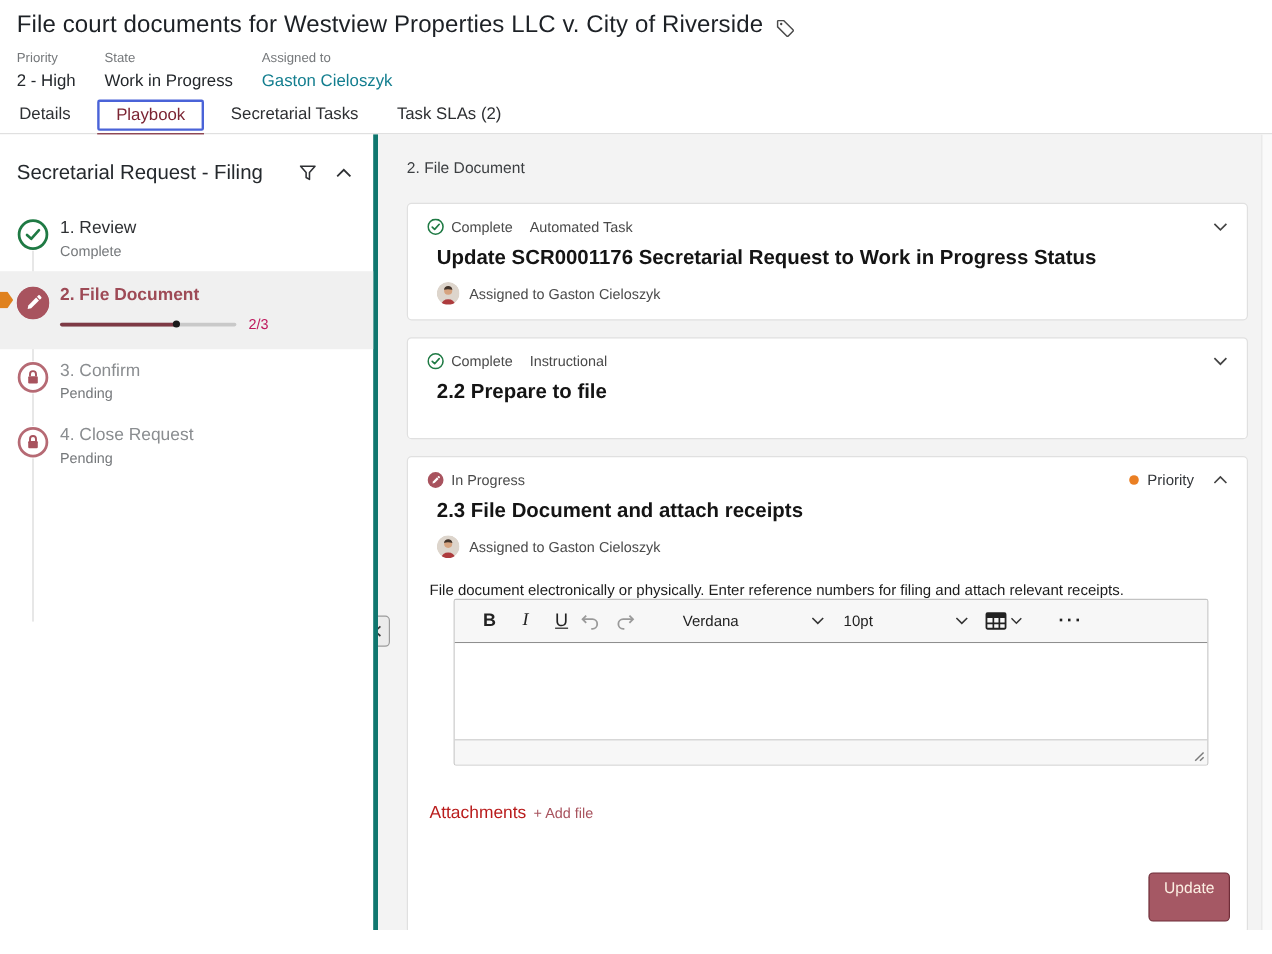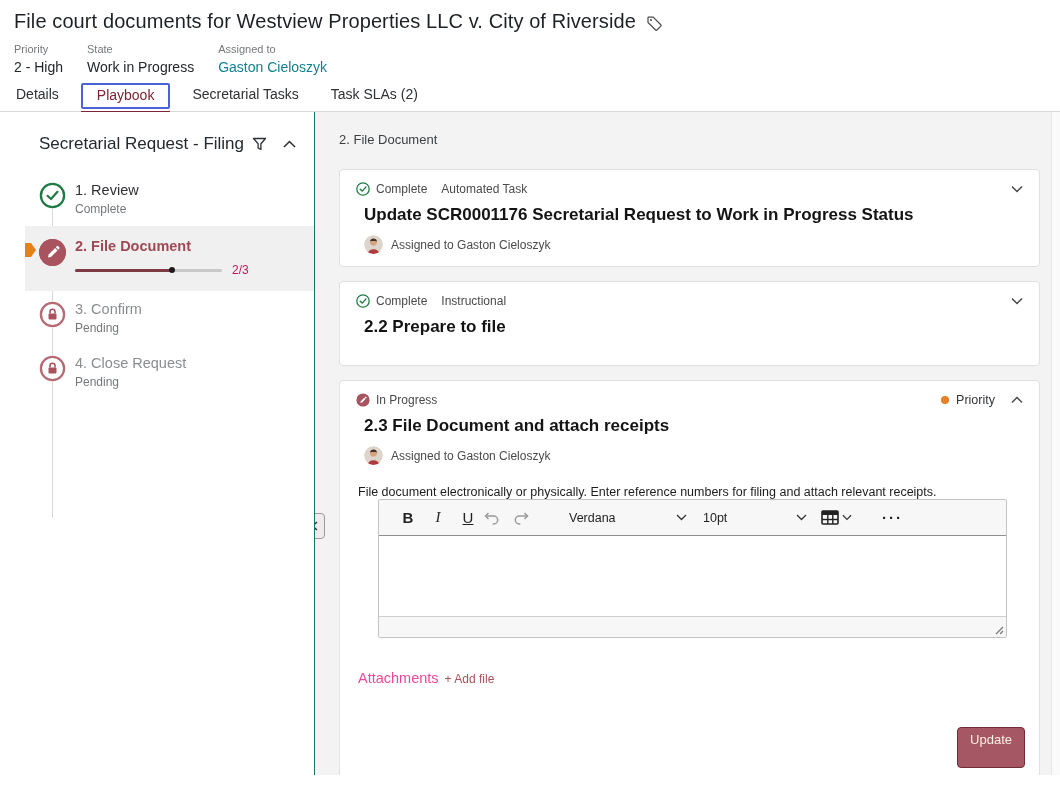--- a/index.html
+++ b/index.html
@@ -20,21 +20,21 @@
   
   .tabs { display:flex; align-items:flex-start; gap:12px; padding:8px 14px 0 6px; border-bottom:1px solid #d9d9d9; height:37px; }
   .tab { position:relative; font-size:14px; color:#2e3033; padding:3px 10px 6px 10px; cursor:pointer; }
   .tab.active { color:#7b2433; font-weight:500; border:2px solid #4a63d8; border-radius:2px; padding:2px 14px 4px 14px; }
   .tab.active::after { content:""; position:absolute; left:-2px; right:-2px; bottom:-7px; height:3px; background:#7b2433; }
 
   
   .content { display:flex; height:663px; position:relative; }
 
   
-  .sidebar { width:315px; background:#fff; border-right:1px solid #0f766e; flex:0 0 315px;padding-left:25px; }
+  .sidebar { width:315px; background:#fff; border-right:4px solid #0f766e; flex:0 0 315px; }
   .sb-head { display:flex; align-items:center; padding:22px 18px 14px 14px; }
   .sb-title { font-size:17px; color:#25292d; flex:1; }
   .sb-icons { display:flex; align-items:center; gap:16px; }
   .stages { position:relative; margin-top:4px; }
   .stages .connector { position:absolute; left:27px; top:26px; width:1px; height:320px; background:#d8d8d8; }
   .stage { position:relative; padding:10px 14px 10px 50px; min-height:50px; }
   .stage .circ { position:absolute; left:14px; top:10px; width:27px; height:27px; border-radius:50%; background:#fff; display:flex; align-items:center; justify-content:center; }
   .stage-name { font-size:14.5px; color:#2e3033; }
   .stage-sub { font-size:12px; color:#75787b; margin-top:4px; }
   .stage.locked .stage-name { color:#8a8d90; }
@@ -80,21 +80,21 @@
   .ed-select { display:flex; align-items:center; justify-content:space-between; font-size:12.5px; color:#222; cursor:pointer; }
   .ed-select.font { width:118px; margin-left:26px; }
   .ed-select.size { width:104px; margin-left:16px; }
   .ed-table { display:flex; align-items:center; gap:3px; margin-left:14px; cursor:pointer; }
   .ed-more { font-size:15px; font-weight:700; color:#222; letter-spacing:2px; margin-left:30px; cursor:pointer; }
   .ed-body { height:80px; background:#fff; cursor:text; }
   .ed-status { height:21px; background:#f7f7f7; border-top:1px solid #cfcfcf; position:relative; }
   .resize-h { position:absolute; right:2px; bottom:2px; }
 
   .attach-row { display:flex; align-items:baseline; gap:6px; margin:32px 0 0 2px; }
-  .attach-lbl { font-size:14.5px; color:#ec4899; }
+  .attach-lbl { font-size:14.5px; color:#b91c1c; }
   .add-file { font-size:12px; color:#a8535e; cursor:pointer; }
   .update-btn { position:absolute; right:14px; bottom:9px; background:#a55864; border:1.5px solid #6f2d38; border-radius:4px; color:#fcefe3; font-family:"Liberation Sans",sans-serif; font-size:13px; padding:4px 12px 20px 12px; cursor:pointer; }
 
   .card3 { height:398px; margin-bottom:0;margin-top:11px; }
   svg { display:block; }
 </style>
 </head>
 <body>
 
 <div class="app">

